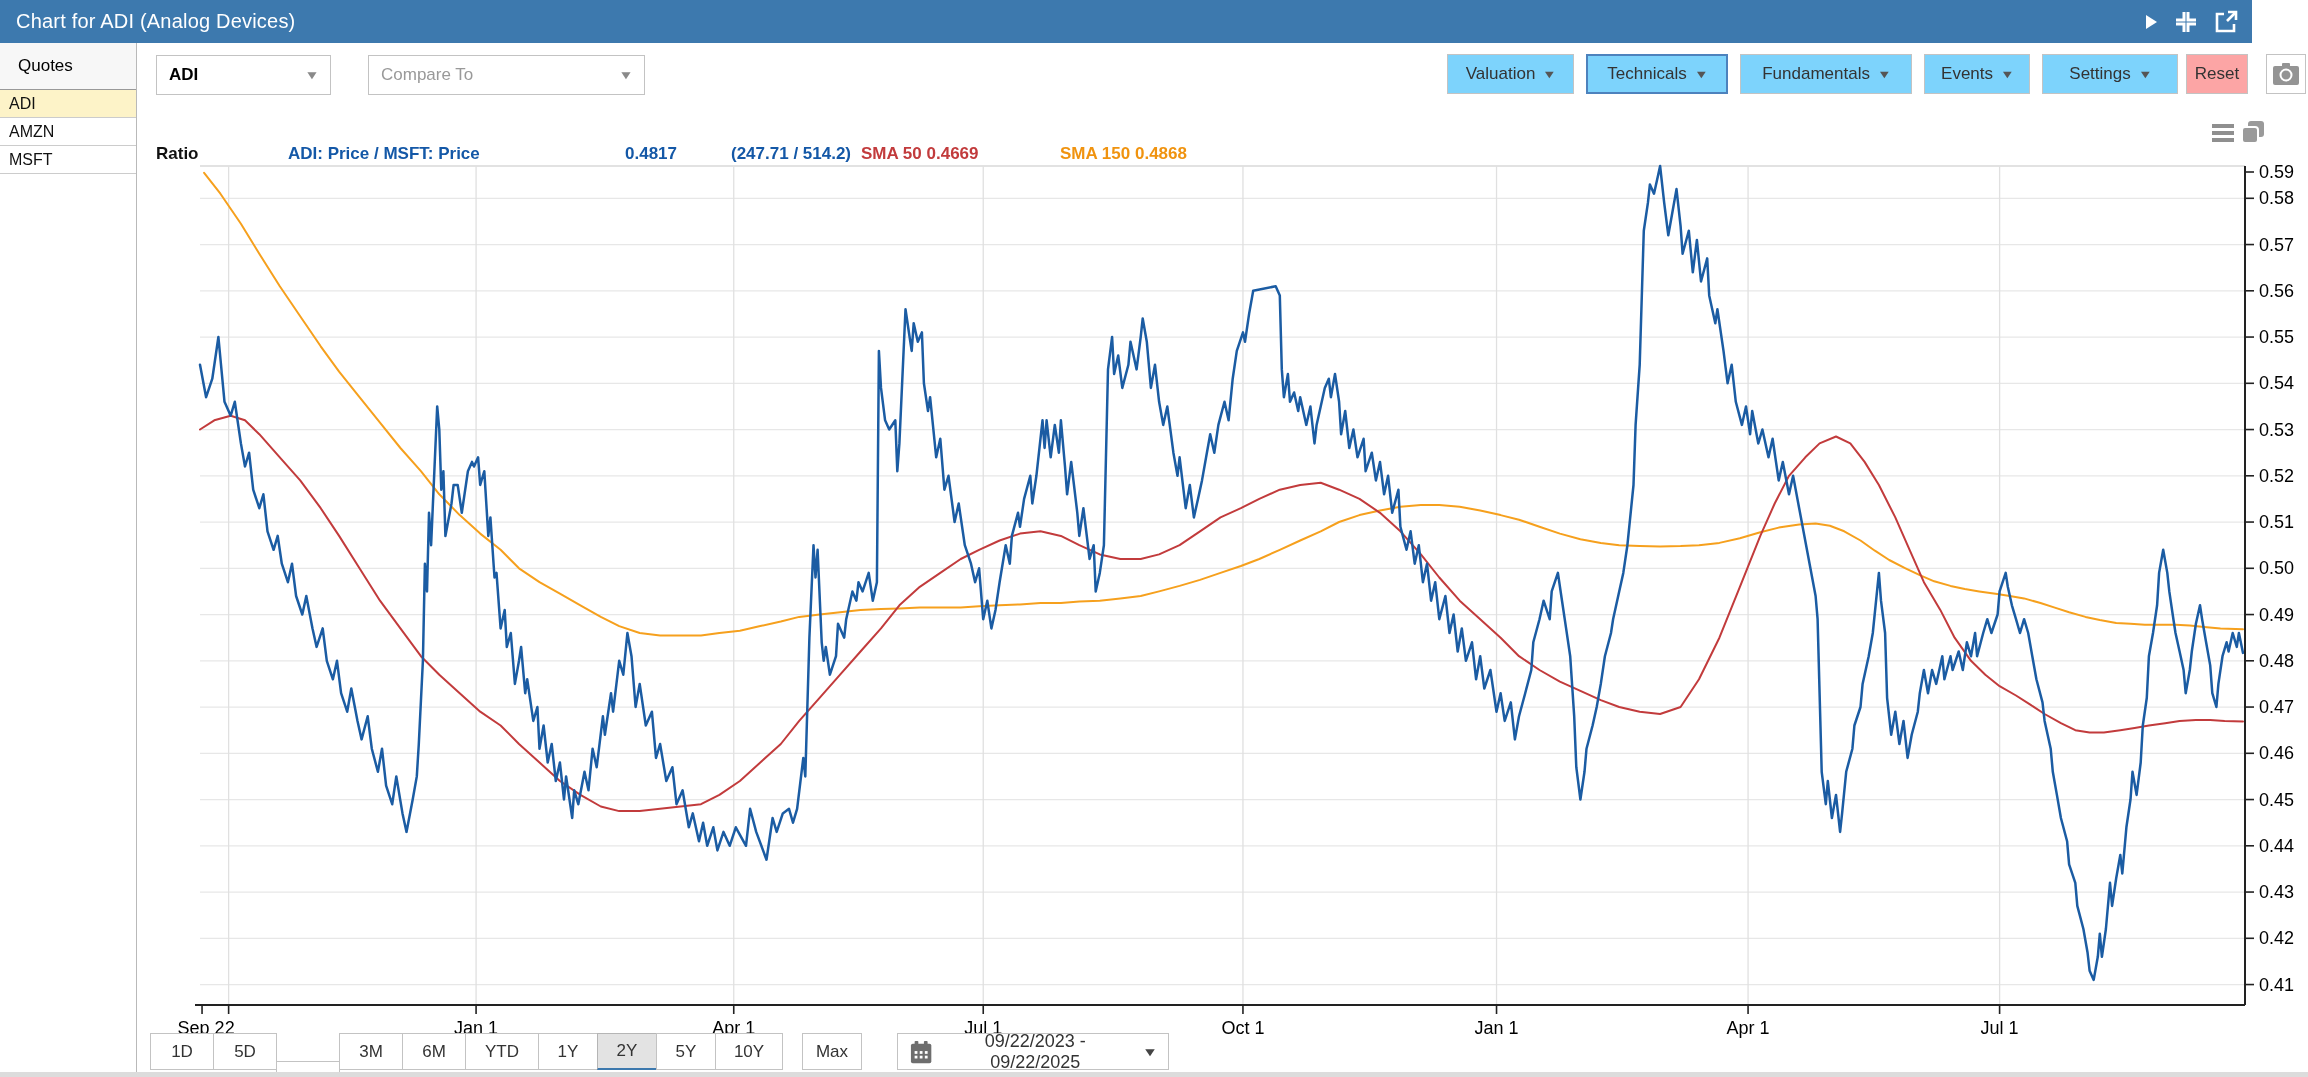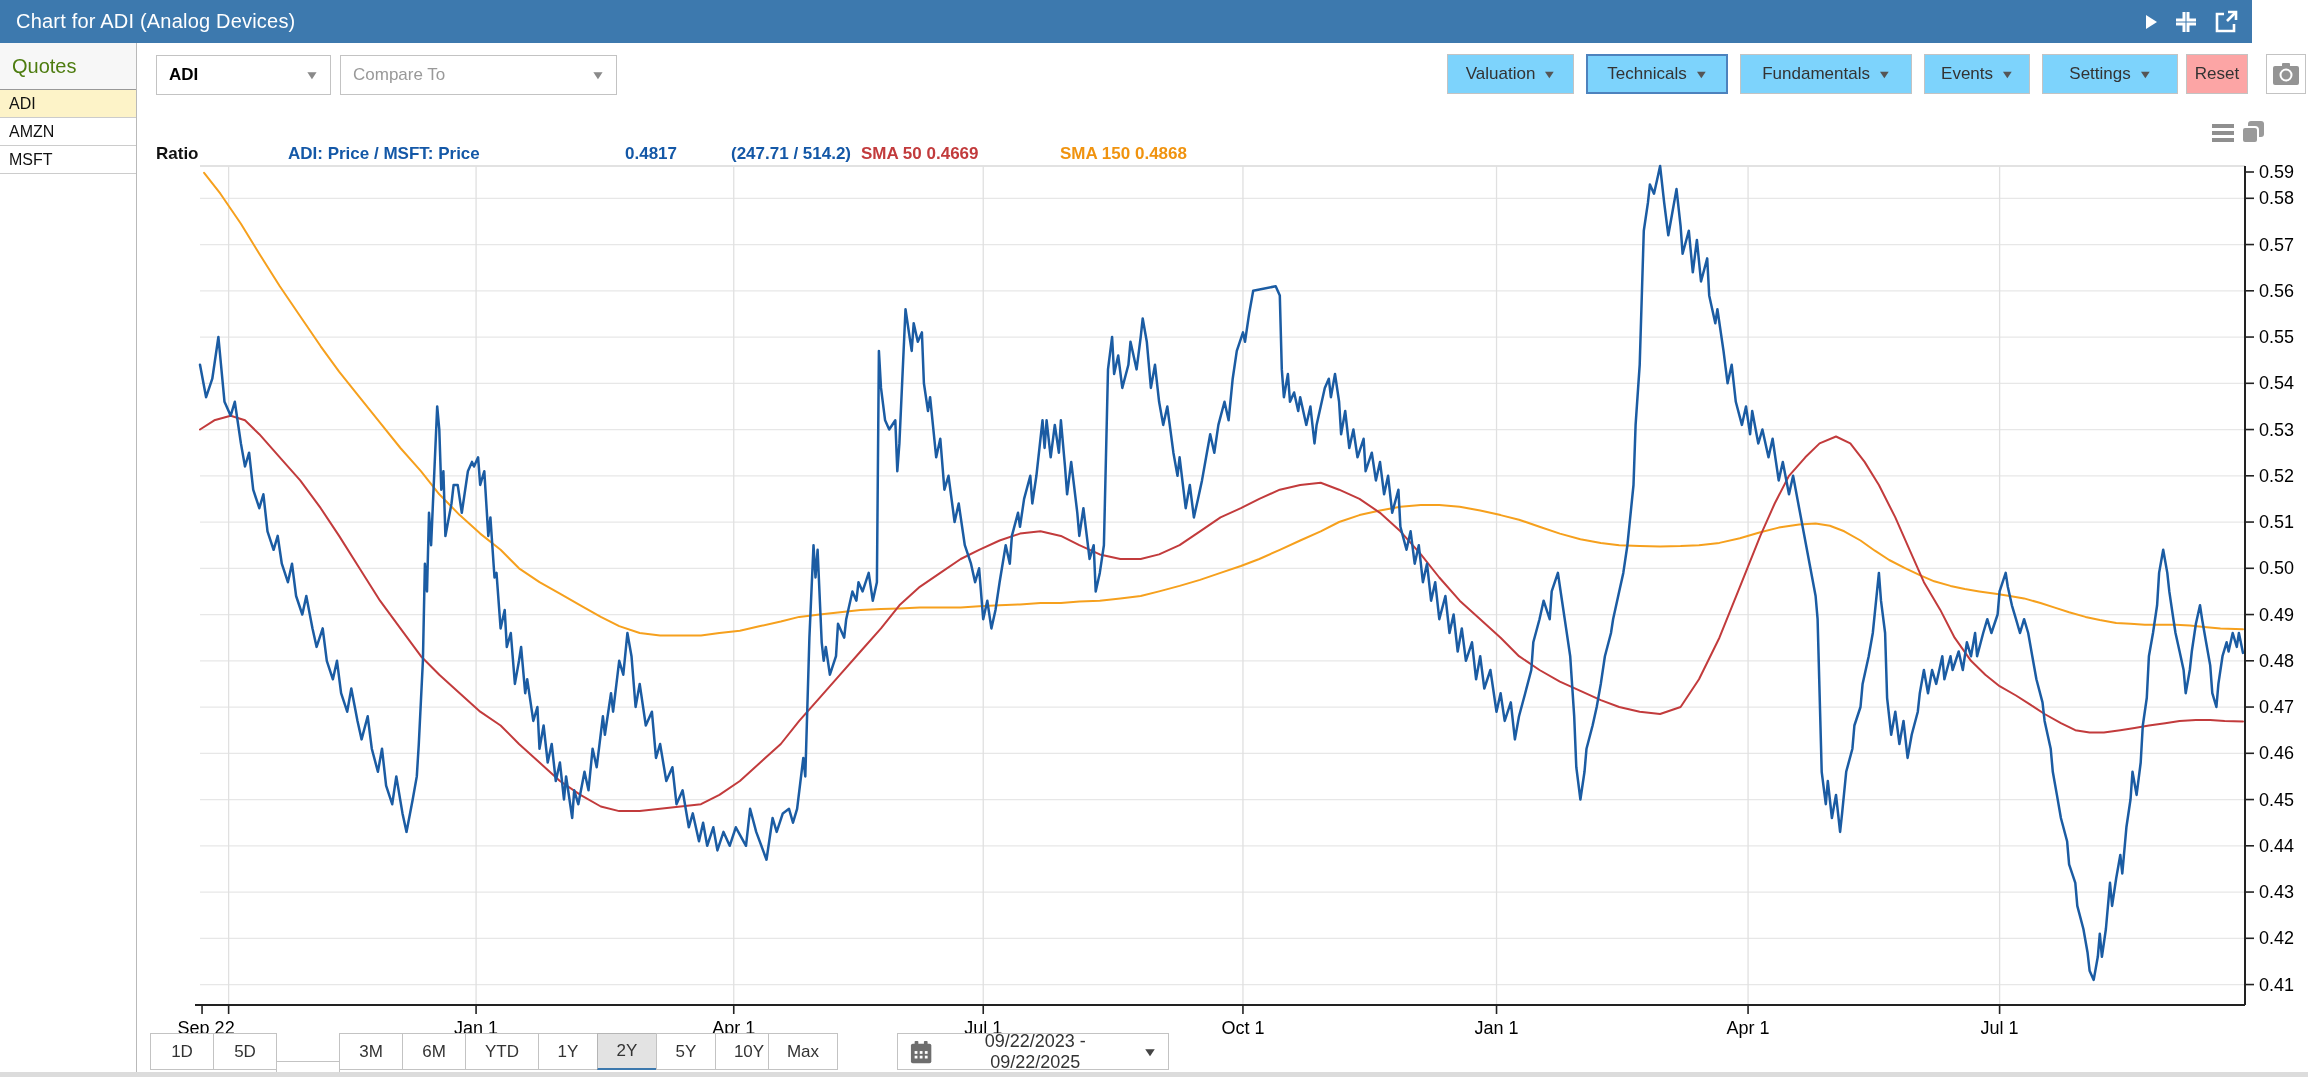--- a/index.html
+++ b/index.html
@@ -2,26 +2,26 @@
 <html><head>
 <meta charset="utf-8">
 <style>
   html,body{margin:0;padding:0}
   body{width:2308px;height:1077px;position:relative;font-family:"Liberation Sans",sans-serif;background:#fff;overflow:hidden}
   .titlebar{position:absolute;left:0;top:0;width:2252px;height:43px;background:#3d79ae;color:#fff;display:flex;align-items:center}
   .title{margin-left:16px;font-size:20px;letter-spacing:.2px}
   .tb-icons{position:absolute;right:14px;top:0;height:43px;display:flex;align-items:center;gap:16px}
   .tb-icons span{display:flex;align-items:center;cursor:pointer}
   .sidebar{position:absolute;left:0;top:43px;width:137px;height:1029px;background:#fff;border-right:1px solid #b9b9b9;box-sizing:border-box}
-  .sb-header{height:46px;line-height:46px;padding-left:12px;font-size:20px;color:#4d7c0f;background:#f7f7f7;border-bottom:1px solid #999}
+  .sb-header{height:46px;line-height:46px;padding-left:18px;font-size:17px;color:#000000;background:#f7f7f7;border-bottom:1px solid #999}
   .sb-item{height:27px;line-height:27px;padding-left:9px;font-size:16px;color:#111;border-bottom:1px solid #ccc;background:#fff;cursor:pointer}
   .sb-item.selected{background:#fdf3c8}
   .select{position:absolute;box-sizing:border-box;height:40px;border:1px solid #c3c3c3;background:#fff;display:flex;align-items:center;font-size:17px;padding:0 12px;cursor:pointer}
   #symbol-select{left:156px;top:55px;width:175px;font-weight:bold;color:#000}
-  #compare-select{left:340px;top:55px;width:277px;color:#999}
+  #compare-select{left:368px;top:55px;width:277px;color:#999}
   .caret{margin-left:auto;color:#8a8a8a;font-size:12px;transform:scaleX(1.3)}
   .menu-btn{position:absolute;top:54px;height:40px;box-sizing:border-box;border:1px solid #c3c3c3;background:#7dd3fc;display:flex;align-items:center;justify-content:center;gap:9px;font-size:17px;color:#333;cursor:pointer}
   .menu-btn.active{border:2px solid #4d82bd}
   .mcaret{color:#555;font-size:11px;transform:scaleX(1.35)}
   #reset-btn{position:absolute;left:2186px;top:54px;width:62px;height:40px;box-sizing:border-box;border:1px solid #c3c3c3;background:#fca5a5;font-size:17px;color:#333;display:flex;align-items:center;justify-content:center;cursor:pointer}
   #camera-btn{position:absolute;left:2266px;top:54px;width:40px;height:40px;box-sizing:border-box;border:1px solid #c3c3c3;background:#fff;display:flex;align-items:center;justify-content:center;cursor:pointer}
   .legend span{position:absolute;top:143px;height:22px;line-height:22px;font-size:17px;font-weight:bold;white-space:nowrap}
   #lg-ratio{left:156px;color:#111}
   #lg-name{left:288px;color:#1458a7}
   #lg-val{left:625px;color:#1458a7}
@@ -234,21 +234,21 @@
     <div class="range-btn" style="left: 150px; width: 64px;">1D</div>
     <div class="range-btn" style="left: 213px; width: 64px;">5D</div>
     <div class="range-btn" style="left: 276px; width: 64px; margin-top: 28px;">1M</div>
     <div class="range-btn" style="left: 339px; width: 64px;">3M</div>
     <div class="range-btn" style="left: 402px; width: 64px;">6M</div>
     <div class="range-btn" style="left: 465px; width: 74px;">YTD</div>
     <div class="range-btn" style="left: 538px; width: 60px;">1Y</div>
     <div class="range-btn selected" style="left: 597px; width: 60px;">2Y</div>
     <div class="range-btn" style="left: 656px; width: 60px;">5Y</div>
     <div class="range-btn" style="left: 715px; width: 68px;">10Y</div>
-    <div class="range-btn" style="left: 768px; width: 70px;">Max</div>
+    <div class="range-btn" style="left: 802px; width: 60px;">Max</div>
   </div>
 
 <button id="date-btn">
   <svg width="24" height="24" viewBox="0 0 24 24">
     <rect x="1" y="3" width="22" height="21" rx="2" fill="#6e6e6e"></rect>
     <rect x="5" y="0" width="4" height="6" rx="1" fill="#6e6e6e"></rect>
     <rect x="15" y="0" width="4" height="6" rx="1" fill="#6e6e6e"></rect>
     <rect x="3" y="9" width="18" height="13" fill="#6e6e6e"></rect>
     <g fill="#fff">
       <rect x="5" y="11" width="3" height="3"></rect>

